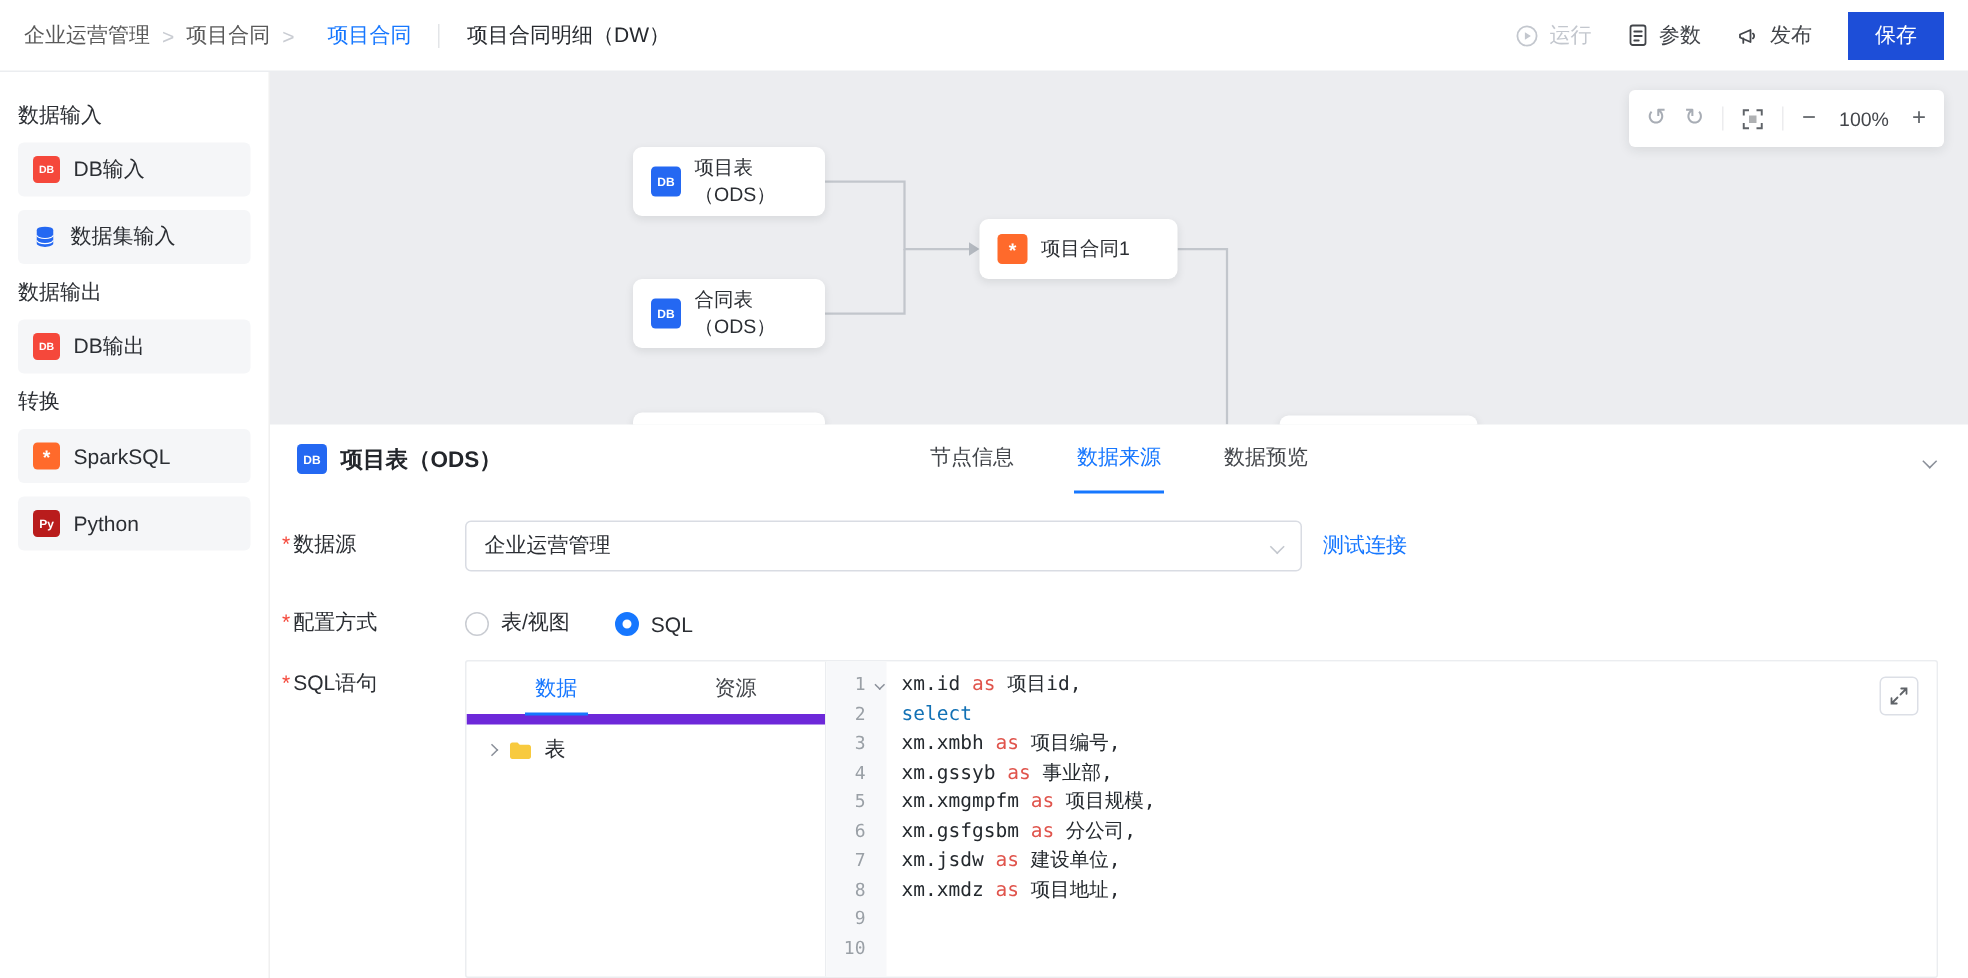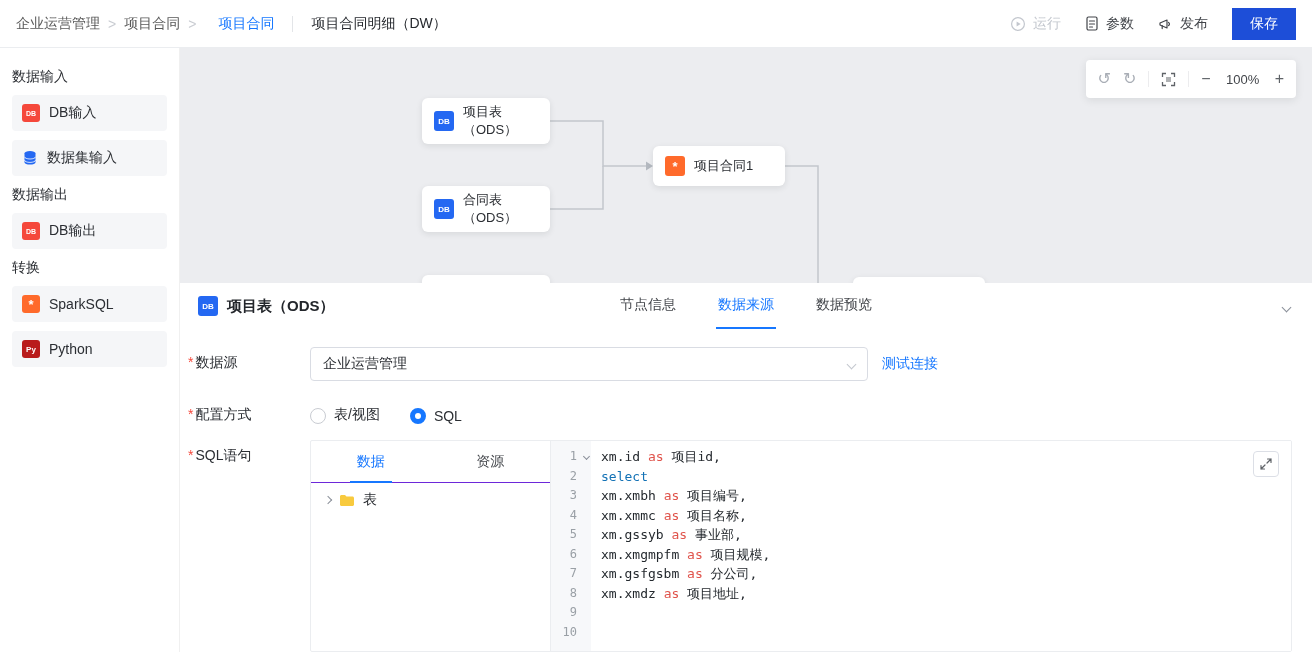--- a/index.html
+++ b/index.html
@@ -66,21 +66,21 @@
   .select{width:558px;height:34px;border:1px solid #d9dce3;border-radius:4px;display:flex;align-items:center;justify-content:space-between;padding:0 12px;color:#2b2e33;background:#fff;cursor:pointer}
   .select .chev{color:#c3c7ce}
   .link{color:#1677ff;margin-left:14px;align-self:center;cursor:pointer}
   .radio{display:inline-flex;align-items:flex-end;gap:8px;margin-right:30px;cursor:pointer;padding-top:7px;color:#2b2e33}
   .rdot{width:16px;height:16px;border-radius:50%;border:1px solid #c9ccd2;background:#fff;flex-shrink:0}
   .radio.checked .rdot{border:5px solid #1677ff}
 
   
   .sqlwrap{flex:1;display:flex;border:1px solid #ebedf0;border-radius:2px;min-height:0;overflow:hidden}
   .browser{width:240px;flex-shrink:0;border-right:1px solid #ebedf0;display:flex;flex-direction:column}
-  .btabs{display:flex;height:42px;border-bottom:1px solid #6d28d9;flex-shrink:0}
+  .btabs{display:flex;height:42px;border-bottom:7px solid #6d28d9;flex-shrink:0}
   .btab{flex:1;display:flex;align-items:center;justify-content:center;color:#42454a;cursor:pointer;position:relative}
   .btab.active{color:#1677ff}
   .btab.active::after{content:"";position:absolute;bottom:-1px;left:50%;transform:translateX(-50%);width:42px;height:2px;background:#1677ff}
   .search{margin:12px 10px 8px;display:flex;align-items:center;gap:7px;border:1px solid #dcdfe6;border-radius:4px;height:30px;padding:0 10px;color:#b4b9c2}
   .search input{border:none;outline:none;flex:1;font-size:13px;color:#333;background:transparent;font-family:inherit;min-width:0}
   .search input::placeholder{color:#b4b9c2}
   .tree-item{display:flex;align-items:center;gap:8px;padding:8px 14px;color:#2b2e33;cursor:pointer}
   .tree-item .chev{width:6px;height:6px;color:#8a8f99}
 
   .editor{flex:1;display:flex;position:relative;font-family:"DejaVu Sans Mono","Liberation Mono",monospace;font-size:13px;overflow:hidden;background:#fff}
@@ -285,24 +285,24 @@
                   <div class="ln">6</div>
                   <div class="ln">7</div>
                   <div class="ln">8</div>
                   <div class="ln">9</div>
                   <div class="ln">10</div>
                 </div>
               <div class="codearea">
                   <div class="code-line">xm.id <span class="sql-as">as</span> 项目id,</div>
                   <div class="code-line"><span class="sql-kw">select</span></div>
                   <div class="code-line">xm.xmbh <span class="sql-as">as</span> 项目编号,</div>
-                  <div class="code-line">xm.xmmc <span class="sql-as">as</span> 项目名称,</div>
                   <div class="code-line">xm.gssyb <span class="sql-as">as</span> 事业部,</div>
                   <div class="code-line">xm.xmgmpfm <span class="sql-as">as</span> 项目规模,</div>
                   <div class="code-line">xm.gsfgsbm <span class="sql-as">as</span> 分公司,</div>
+                  <div class="code-line">xm.jsdw <span class="sql-as">as</span> 建设单位,</div>
                   <div class="code-line">xm.xmdz <span class="sql-as">as</span> 项目地址,</div>
                 </div>
               <span class="expand">
                 <svg width="12" height="12" viewBox="0 0 12 12">
                     <path d="M7.5 1 H11 V4.5 M11 1 L7 5 M4.5 11 H1 V7.5 M1 11 L5 7" stroke="currentColor" stroke-width="1.2" fill="none" stroke-linecap="round"></path>
                   </svg>
               </span>
             </div>
           </div>
         </div>

